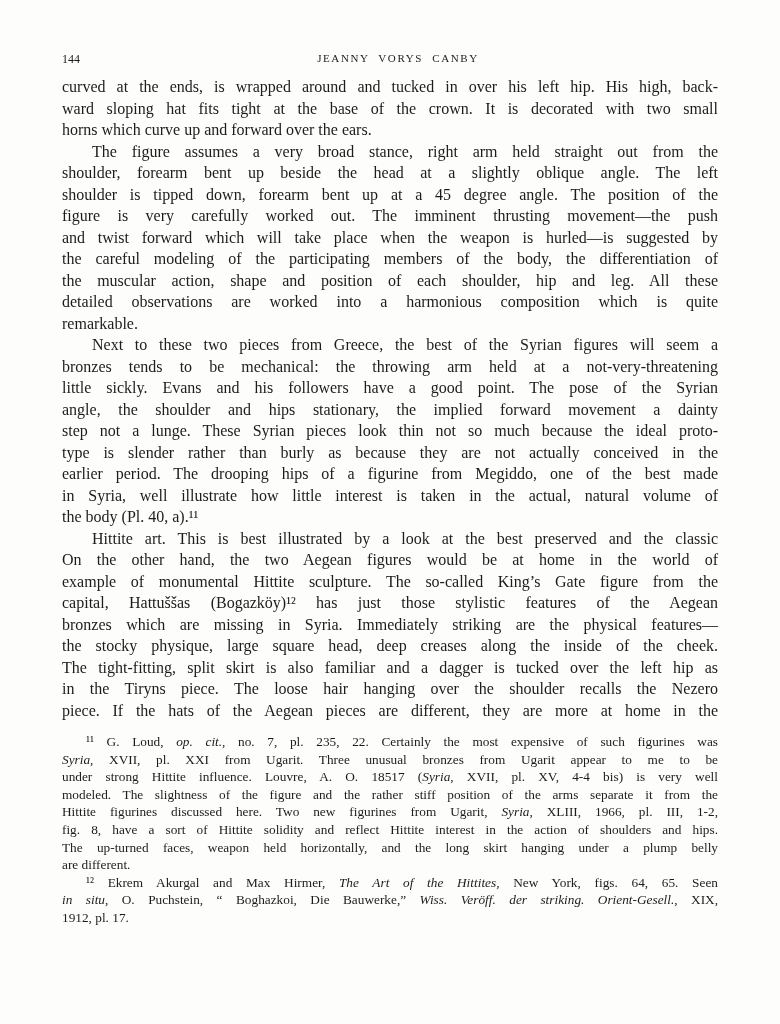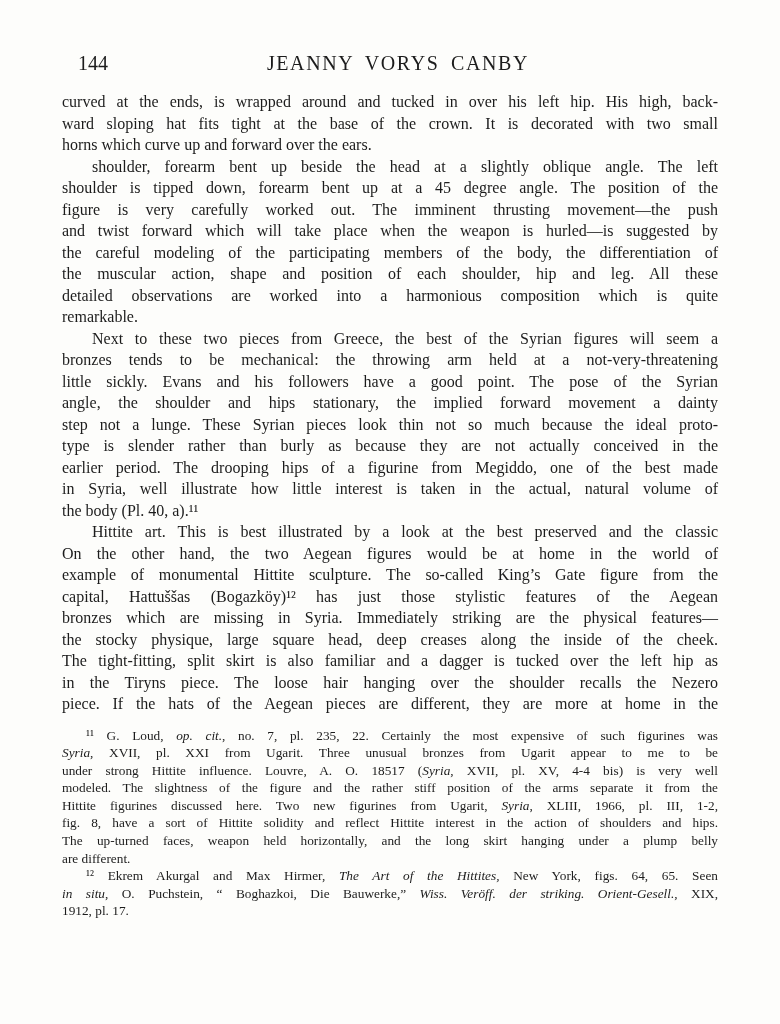--- a/index.html
+++ b/index.html
@@ -18,35 +18,35 @@
     box-sizing: border-box;
     padding: 52px 62px 0 62px;
     overflow: hidden;
   }
   .running-head {
     position: relative;
     height: 20px;
   }
   .pageno {
     position: absolute;
-    left: 16px;
+    left: 0;
     top: 0;
-    font-size: 20px;
+    font-size: 12px;
   }
   .runtitle {
     display: block;
     position: relative;
     left: 8px;
     text-align: center;
-    font-size: 20px;
+    font-size: 11px;
     letter-spacing: 1.6px;
     word-spacing: 5px;
   }
   .body-text {
-    margin-top: 19px;
+    margin-top: 4px;
     font-size: 16px;
     line-height: 21.5px;
   }
   .line {
     text-align: justify;
     text-align-last: justify;
     -moz-text-align-last: justify;
   }
   .line.flush {
     text-align-last: left;
@@ -76,20 +76,21 @@
     <span class="runtitle">JEANNY VORYS CANBY</span>
   </header>
 
   <main class="body-text">
       <div class="para">
         <div class="line"><span>curved at the ends, is wrapped around and tucked in over his left hip. His high, back-</span></div>
         <div class="line"><span>ward sloping hat fits tight at the base of the crown. It is decorated with two small</span></div>
         <div class="line flush"><span>horns which curve up and forward over the ears.</span></div>
       </div>
       <div class="para indent">
+        <div class="line"><span>The figure assumes a very broad stance, right arm held straight out from the</span></div>
         <div class="line"><span>shoulder, forearm bent up beside the head at a slightly oblique angle. The left</span></div>
         <div class="line"><span>shoulder is tipped down, forearm bent up at a 45 degree angle. The position of the</span></div>
         <div class="line"><span>figure is very carefully worked out. The imminent thrusting movement—the push</span></div>
         <div class="line"><span>and twist forward which will take place when the weapon is hurled—is suggested by</span></div>
         <div class="line"><span>the careful modeling of the participating members of the body, the differentiation of</span></div>
         <div class="line"><span>the muscular action, shape and position of each shoulder, hip and leg. All these</span></div>
         <div class="line"><span>detailed observations are worked into a harmonious composition which is quite</span></div>
         <div class="line flush"><span>remarkable.</span></div>
       </div>
       <div class="para indent">

